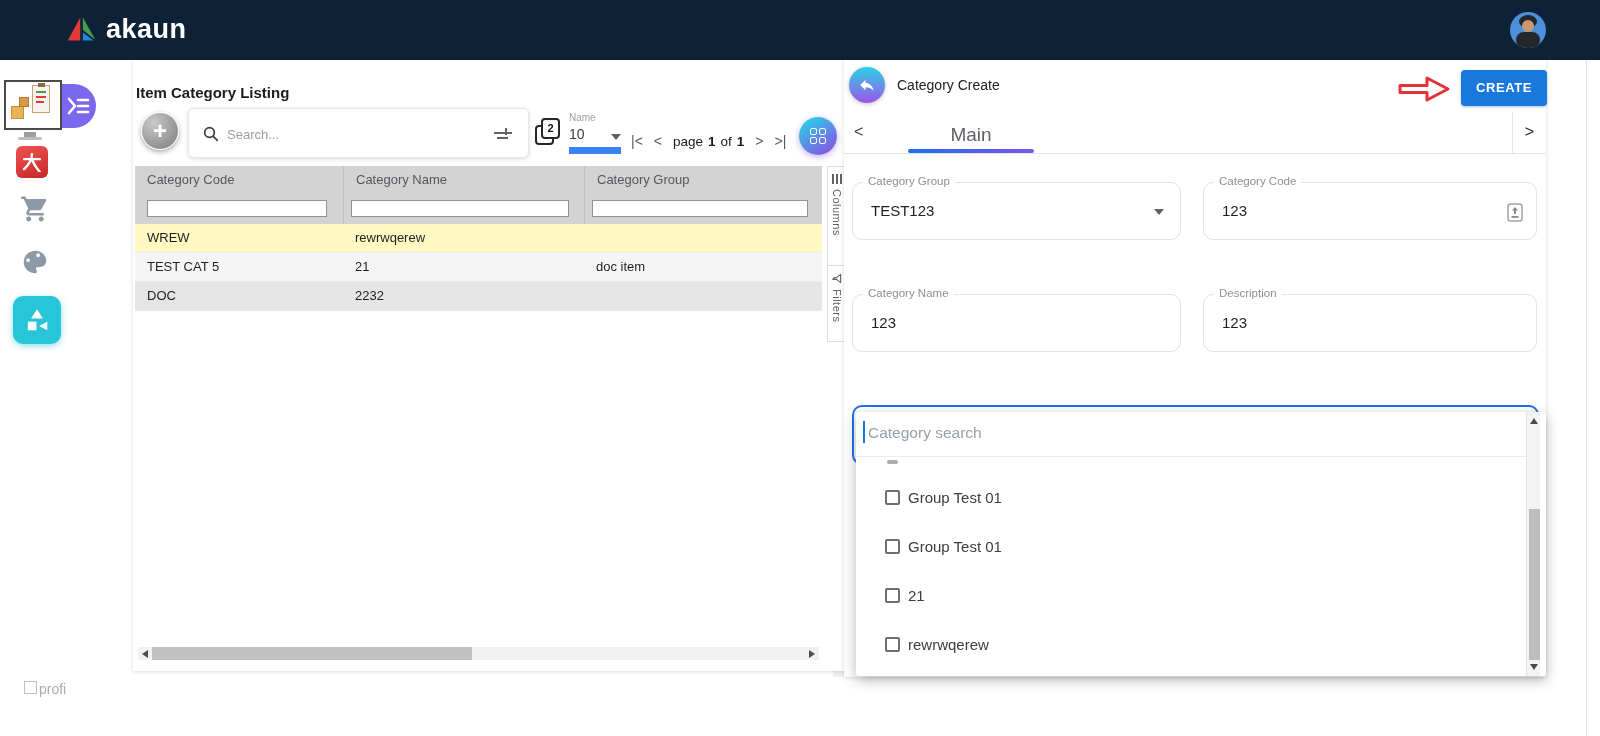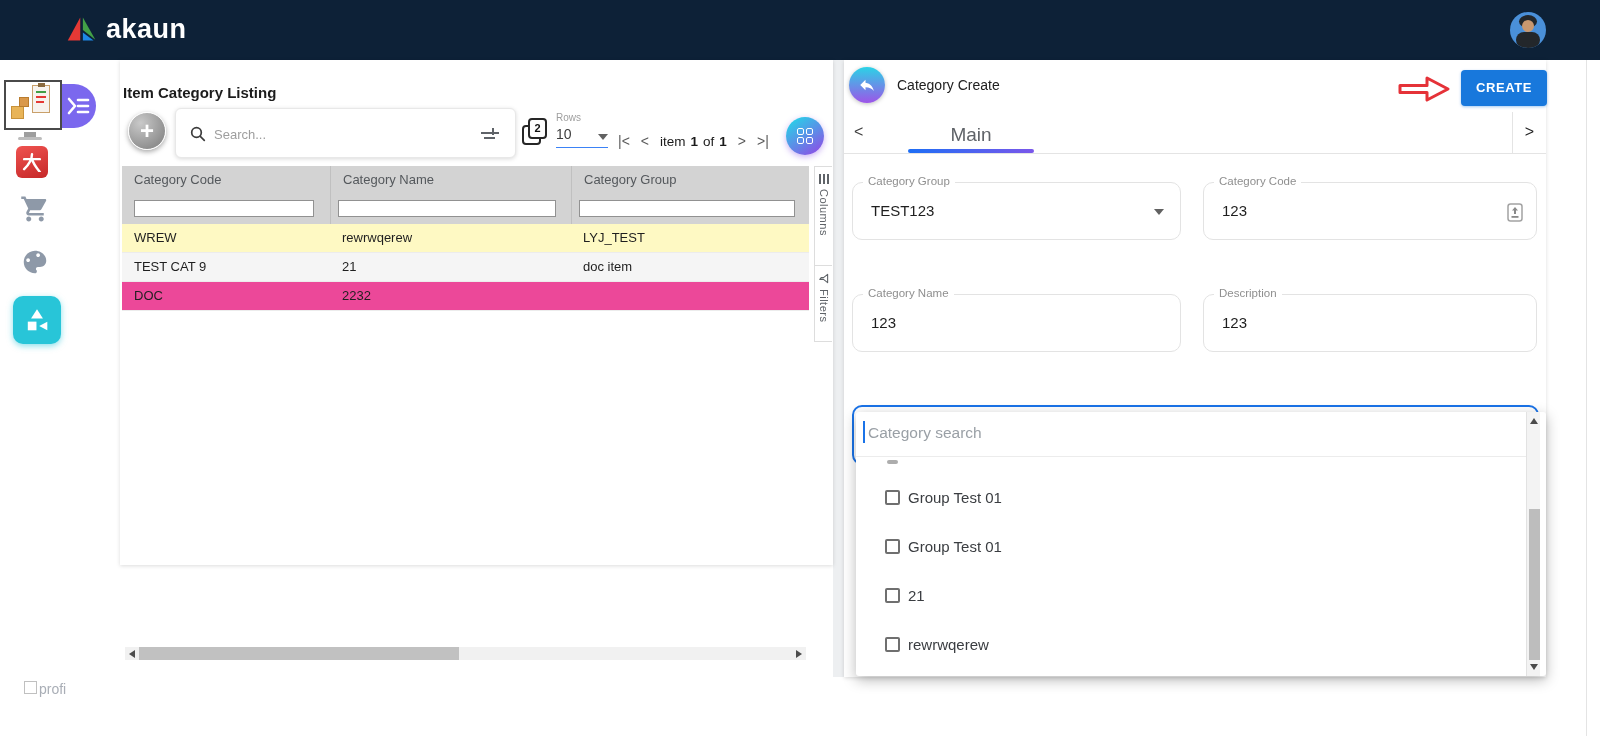--- a/index.html
+++ b/index.html
@@ -123,21 +123,21 @@
         <rect x="3.5" y="13.5" width="8" height="8" fill="#fff"></rect>
         <polygon points="21.5,13.5 21.5,21.5 14,17.5" fill="#fff"></polygon>
       </svg>
     </div>
     <div class="ab" style="left:24px;top:621px;width:13px;height:13px;border:1px solid #c0c0c0;background:#fff;"></div>
     <div class="ab" style="left:39px;top:621px;font-size:14px;color:#a9aeb6;">profi</div>
   </div>
 
   <div class="ab" style="left:833px;top:60px;width:11px;height:617px;background:#edeff1;"></div>
 
-  <div class="ab card" style="left:120px;top:60px;width:713px;height:505px;">
+  <div class="ab card" style="left:133px;top:60px;width:713px;height:611px;">
     <div class="ab" style="left:3px;top:24px;font-size:15px;font-weight:600;color:#1c1c1c;">Item Category Listing</div>
 
     <div class="ab addbtn" style="left:8px;top:52px;">+</div>
 
     <div class="ab searchbox" style="left:55px;top:48px;">
       <svg class="ab" style="left:14px;top:17px;" width="16" height="16" viewBox="0 0 16 16">
         <circle cx="6.5" cy="6.5" r="4.8" stroke="#3c3c3c" stroke-width="1.7" fill="none"></circle>
         <line x1="10.3" y1="10.3" x2="14.3" y2="14.3" stroke="#3c3c3c" stroke-width="1.7" stroke-linecap="round"></line>
       </svg>
       <input type="text" placeholder="Search..." style="">
@@ -146,29 +146,29 @@
         <div class="ab" style="left:11px;top:0;width:2px;height:7px;background:#5f6368;"></div>
         <div class="ab" style="left:3px;top:9px;width:11px;height:2px;background:#5f6368;"></div>
       </div>
     </div>
 
     <div class="ab" style="left:402px;top:58px;width:28px;height:30px;">
       <div class="ab" style="left:0;top:7px;width:19px;height:20px;border:2px solid #262626;border-radius:4px;"></div>
       <div class="ab" style="left:6px;top:0;width:19px;height:21px;border:2px solid #262626;border-radius:4px;background:#fff;text-align:center;line-height:17px;font-size:11px;font-weight:700;color:#111;">2</div>
     </div>
 
-    <div class="ab" style="left:436px;top:52px;font-size:10px;color:#9e9e9e;">Rows</div>
-    <div class="ab" style="left:436px;top:66px;width:52px;font-size:14px;color:#3c3c3c;border-bottom:1px solid #3b82f6;padding-bottom:5px;">10</div>
+    <div class="ab" style="left:436px;top:52px;font-size:10px;color:#9e9e9e;">Name</div>
+    <div class="ab" style="left:436px;top:66px;width:52px;font-size:14px;color:#3c3c3c;border-bottom:7px solid #3b82f6;padding-bottom:5px;">10</div>
     <div class="ab tri-down" style="left:478px;top:74px;"></div>
 
     <div class="ab pgn" style="left:498px;top:71px;height:20px;">
       <span class="nav">|&lt;</span>
       <span class="nav">&lt;</span>
       <span class="pgtxt">
-        <span>item</span>
+        <span>page</span>
         <b>1</b>
         <span>of</span>
         <b>1</b>
       </span>
       <span class="nav">&gt;</span>
       <span class="nav">&gt;|</span>
     </div>
 
     <div class="ab gridbtn" style="left:666px;top:57px;">
       <div class="gridico">
@@ -190,28 +190,27 @@
       <div class="ab" style="left:449px;top:0;width:1px;height:30px;background:#c0c0c0;"></div>
       <input class="finput" style="left: 12px; width: 180px;">
       <input class="finput" style="left: 216px; width: 218px;">
       <input class="finput" style="left: 457px; width: 216px;">
     </div>
 
     <div class="ab" style="left:2px;top:164px;width:687px;">
       <div class="trow" style="height:29px;background:#fef9c3;">
         <div class="tcell" style="width:208px;">WREW</div>
         <div class="tcell" style="width:241px;">rewrwqerew</div>
-        <div class="tcell" style="width:238px;">LYJ_TEST</div>
       </div>
       <div class="trow" style="height:29px;background:#f5f5f5;">
-        <div class="tcell" style="width:208px;">TEST CAT 9</div>
+        <div class="tcell" style="width:208px;">TEST CAT 5</div>
         <div class="tcell" style="width:241px;">21</div>
         <div class="tcell" style="width:238px;">doc item</div>
       </div>
-      <div class="trow" style="height:29px;background:#ec4899;">
+      <div class="trow" style="height:29px;background:#e5e5e5;">
         <div class="tcell" style="width:208px;">DOC</div>
         <div class="tcell" style="width:241px;">2232</div>
       </div>
     </div>
 
     <div class="ab stripcell" style="left:694px;top:106px;height:100px;border-top:1px solid #ddd;border-bottom:1px solid #ddd;">
       <div class="bars">
           <i></i>
           <i></i>
           <i></i>

